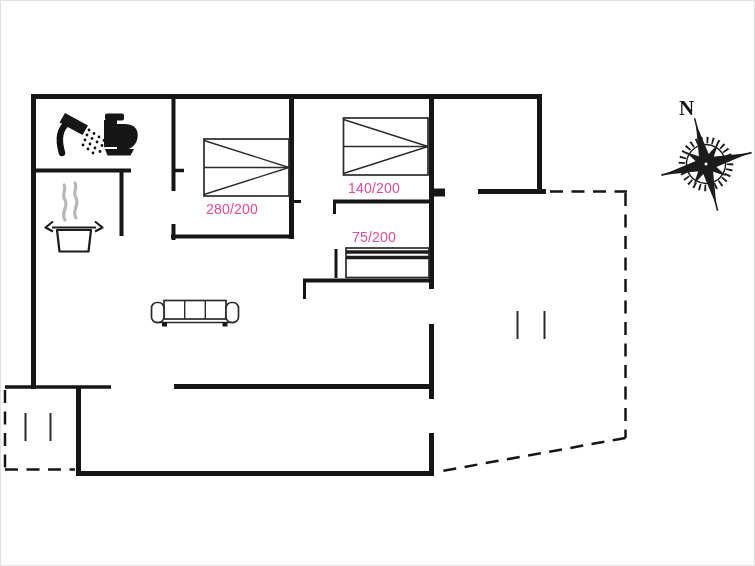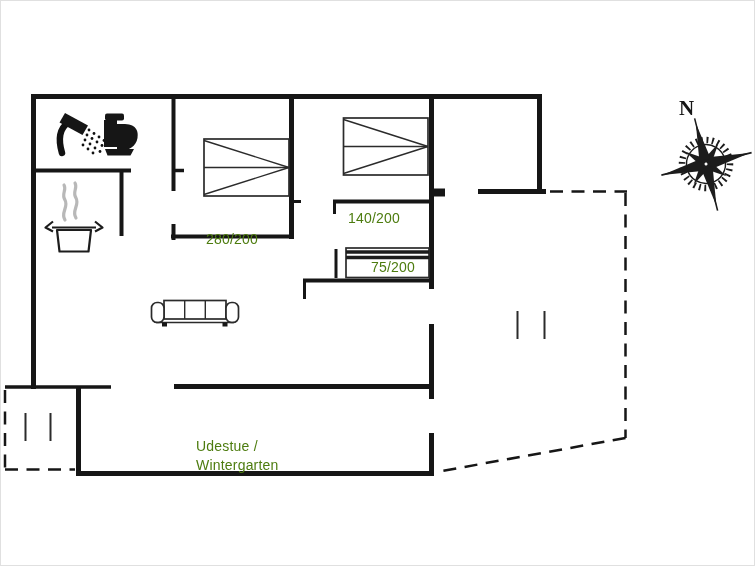--- a/index.html
+++ b/index.html
@@ -8,26 +8,25 @@
     width:755px;height:566px;
     background:#ffffff;
     border:1px solid #e0e0e0;
     box-sizing:border-box;
     font-family:"Liberation Sans", sans-serif;
     overflow:hidden;
   }
   .plan svg{position:absolute;left:0;top:0;}
   .lbl{
     position:absolute;
-    color:#4d7c0f;
+    color:#ec4899;
     font-size:14px;
     letter-spacing:0.2px;
     white-space:nowrap;
     line-height:18.5px;
-    margin-top:30px;
   }
   .north{
     position:absolute;
     left:678px;top:95px;
     font-family:"Liberation Serif", serif;
     font-weight:bold;
     font-size:21px;
     color:#161616;
   }
   .wall{stroke:#161616;fill:none;}
@@ -187,22 +186,18 @@
         </g>
         <circle cx="705" cy="163" r="19.5" fill="none" stroke="#1c1c1c" stroke-width="1.4"></circle>
         <circle cx="705" cy="163" r="5" fill="#1c1c1c"></circle>
         <circle cx="705" cy="163" r="1.5" fill="#ffffff"></circle>
       </g>
     </g>
   </svg>
 
   <span class="lbl" style="left:205px;top:199px;">280/200</span>
   <span class="lbl" style="left:347px;top:178px;">140/200</span>
-  <span class="lbl" style="left:370px;top:227px;">75/200</span>
-
-  <div class="lbl" style="left:195px;top:406px;">
-    <div>Udestue /</div>
-    <div>Wintergarten</div>
-  </div>
+  <span class="lbl" style="left:351px;top:227px;">75/200</span>
+
 
   <span class="north">N</span>
 
 </div>
 
 </body></html>

